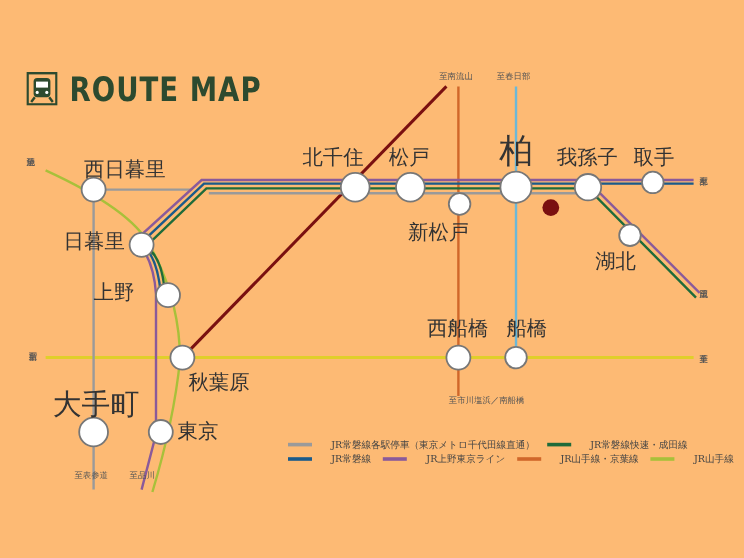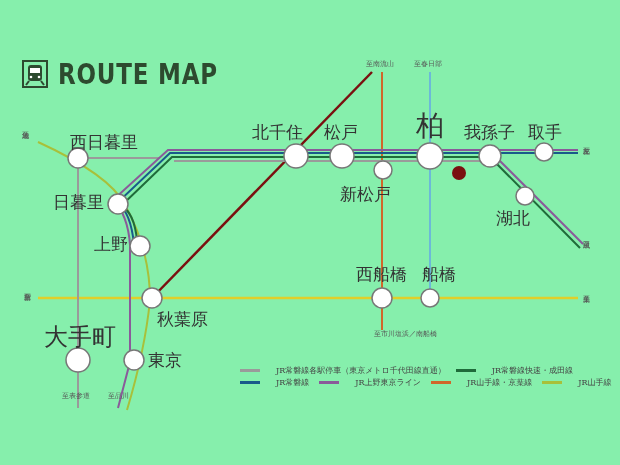--- a/index.html
+++ b/index.html
@@ -1,16 +1,16 @@
 <!DOCTYPE html>
 <html><head>
 <meta charset="utf-8">
 <style>
   html,body{margin:0;padding:0;background:#fff;}
-  #root{position:relative;width:620px;height:465px;overflow:hidden;background:#86efac;font-family:"DejaVu Serif","Liberation Serif",serif;}
+  #root{position:relative;width:620px;height:465px;overflow:hidden;background:#fdba74;font-family:"DejaVu Serif","Liberation Serif",serif;}
   .title{position:absolute;left:22px;top:56px;height:36px;display:flex;align-items:center;gap:10px;}
   .title-icon{width:26px;height:28px;}
   .title-text{font-family:"DejaVu Sans","Liberation Sans",sans-serif;font-weight:bold;font-size:28px;color:#2d4a2f;letter-spacing:1px;transform:scaleX(0.82);transform-origin:left center;}
   svg.map{position:absolute;left:0;top:0;}
   .st{position:absolute;font-size:17px;color:#333;white-space:nowrap;line-height:1;}
   .st.big{font-size:24px;}
   .st.kashiwa{font-size:28px;}
   .dir{position:absolute;font-size:7px;color:#555;white-space:nowrap;line-height:1;}
   .dir.v{writing-mode:vertical-rl;}
   .kitakashiwa{position:absolute;left:444px;top:180px;font-family:"DejaVu Sans","Liberation Sans",sans-serif;font-weight:bold;font-size:24px;color:#7a1010;line-height:1.05;width:30px;text-align:center;}
@@ -76,21 +76,21 @@
       <circle cx="544" cy="152" r="9"></circle>
       <circle cx="525" cy="196" r="9"></circle>
       <circle cx="382" cy="298" r="10"></circle>
       <circle cx="430" cy="298" r="9"></circle>
     </g>
     <circle cx="459" cy="173" r="7" fill="#7a1010"></circle>
   </svg>
 
   <span class="st" style="left:70px;top:134px;">西日暮里</span>
   <span class="st" style="left:53px;top:194px;">日暮里</span>
-  <span class="st" style="left:94px;top:236px;text-align:center;">上野</span>
+  <span class="st" style="left:78px;top:236px;text-align:center;">上野</span>
   <span class="st" style="left:157px;top:311px;">秋葉原</span>
   <span class="st" style="left:148px;top:352px;">東京</span>
   <span class="st big" style="left:44px;top:325px;">大手町</span>
   <span class="st" style="left:252px;top:124px;">北千住</span>
   <span class="st" style="left:324px;top:124px;">松戸</span>
   <span class="st" style="left:340px;top:186px;">新松戸</span>
   <span class="st kashiwa" style="left:416px;top:112px;">柏</span>
   <span class="st" style="left:464px;top:124px;">我孫子</span>
   <span class="st" style="left:528px;top:124px;">取手</span>
   <span class="st" style="left:496px;top:210px;">湖北</span>

